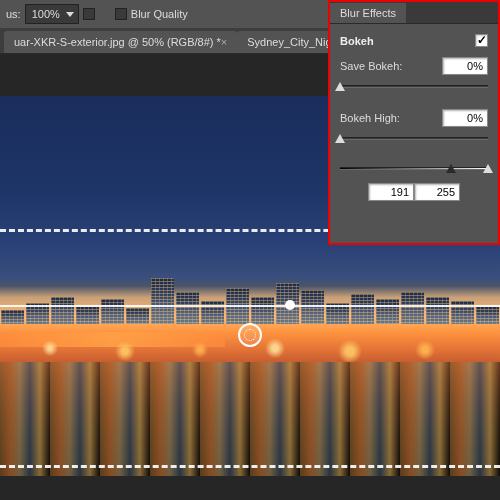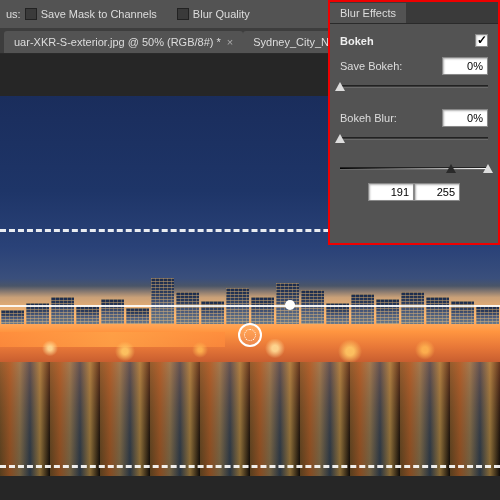--- a/index.html
+++ b/index.html
@@ -3,21 +3,21 @@
 <meta charset="utf-8">
 <style>
 *{margin:0;padding:0;box-sizing:border-box;font-family:Tahoma,Arial,sans-serif;font-size:11px}
 body{width:500px;height:500px;overflow:hidden;background:#535353;position:relative}
 .toolbar{height:28px;background:#535353;display:flex;align-items:center;padding:0 6px;gap:4px;color:#ddd}
 .tool-label{color:#ddd}
 .dropdown{background:#3a3a3a;border:1px solid #222;color:#ddd;padding:2px 18px 2px 6px;position:relative;height:20px;display:flex;align-items:center}
 .dropdown::after{content:"";position:absolute;right:4px;top:7px;border-left:4px solid transparent;border-right:4px solid transparent;border-top:5px solid #ddd}
 .chk{width:12px;height:12px;border:1px solid #222;background:#3a3a3a;display:inline-block;position:relative}
 .tabbar{height:26px;background:#3d3d3d;display:flex;align-items:flex-end;padding-left:4px;border-bottom:1px solid #2a2a2a}
-.tab{background:#535353;color:#ddd;padding:5px 10px;margin-right:0;display:flex;align-items:center;gap:6px;border-top-left-radius:3px;border-top-right-radius:3px}
+.tab{background:#535353;color:#ddd;padding:5px 10px;margin-right:0;display:flex;align-items:center;border-top-left-radius:3px;border-top-right-radius:3px}
 .tab .x{color:#aaa;cursor:pointer}
 .canvas-wrap{position:absolute;top:54px;left:0;right:0;bottom:0;background:#262626;overflow:hidden}
 .canvas{position:absolute;top:42px;left:0;right:0;height:380px;background:linear-gradient(to bottom,#1a2d5c 0%,#1e3568 25%,#2a4278 40%,#3a4f7c 48%,#4a5568 50%,#c9a078 53%,#ffb870 58%,#ff9540 62%,#e87838 66%,#c85e30 70%,#a04828 75%,#703520 82%,#4a2818 90%,#2a1810 100%)}
 .city{position:absolute;left:0;right:0;top:48%;height:12%;display:flex;align-items:flex-end}
 .bldg{background:linear-gradient(to bottom,#1a2a4a 0%,#2a3a5a 30%,#4a5a7a 60%,#6a7a8a 100%);flex:1;margin:0 1px;position:relative}
 .bldg::before{content:"";position:absolute;inset:0;background:repeating-linear-gradient(to bottom,rgba(255,200,120,0.6) 0px,rgba(255,200,120,0.6) 1px,transparent 1px,transparent 3px),repeating-linear-gradient(to right,rgba(255,200,120,0.4) 0px,rgba(255,200,120,0.4) 1px,transparent 1px,transparent 4px);opacity:0.7}
 .bridge{position:absolute;left:0;width:45%;top:62%;height:4%;background:linear-gradient(to right,rgba(255,140,60,0.8),rgba(255,160,70,0.9),rgba(255,140,60,0.7))}
 .lights{position:absolute;left:0;right:0;top:64%;height:8%;background:radial-gradient(circle at 10% 30%,rgba(255,220,150,0.9) 2px,transparent 8px),radial-gradient(circle at 25% 40%,rgba(255,200,100,0.9) 3px,transparent 10px),radial-gradient(circle at 40% 35%,rgba(255,180,80,0.9) 2px,transparent 8px),radial-gradient(circle at 55% 30%,rgba(255,220,150,0.9) 3px,transparent 10px),radial-gradient(circle at 70% 40%,rgba(255,200,100,0.9) 4px,transparent 12px),radial-gradient(circle at 85% 35%,rgba(255,180,80,0.9) 3px,transparent 10px)}
 .reflections{position:absolute;left:0;right:0;top:70%;bottom:0;background:repeating-linear-gradient(to right,rgba(255,180,80,0.3) 0%,rgba(255,140,60,0.5) 2%,rgba(255,220,150,0.4) 4%,rgba(100,150,200,0.3) 6%,rgba(255,200,100,0.5) 8%,transparent 10%),linear-gradient(to bottom,rgba(40,30,20,0.6),rgba(10,8,6,0.9))}
 .dashed{position:absolute;left:0;right:0;border-top:3px dashed #fff;opacity:0.9}
@@ -41,22 +41,24 @@
 .range-vals{display:flex;justify-content:center;margin-top:6px}
 .chkpanel{width:13px;height:13px;border:1px solid #888;background:#fff;position:relative;box-shadow:inset 1px 1px 2px rgba(0,0,0,0.2)}
 .chkpanel::after{content:"✓";position:absolute;top:-2px;left:1px;color:#000;font-size:12px;font-weight:bold}
 .section-title{font-weight:bold;color:#eee;margin-bottom:10px;display:flex;justify-content:space-between;align-items:center}
 </style>
 </head>
 <body>
 
 <div class="toolbar">
   <span class="tool-label">us:</span>
+  <div class="dropdown">
+    <span>100%</span>
+  </div>
   <span class="chk"></span>
-  <span>Save Mask to Channels</span>
   <span style="width:12px"></span>
   <span class="chk"></span>
   <span>Blur Quality</span>
 </div>
 
 <div class="tabbar">
   <div class="tab">
     <span>uar-XKR-S-exterior.jpg @ 50% (RGB/8#) *</span>
     <span class="x">×</span>
   </div>
@@ -114,21 +116,21 @@
         <span class="plabel">Save Bokeh:</span>
         <span class="valbox">0%</span>
       </div>
       <div class="slider">
         <div class="track"></div>
         <div class="thumb" style="left:0%"></div>
       </div>
     </div>
     <div class="prow">
       <div class="prow-head">
-        <span class="plabel">Bokeh Blur:</span>
+        <span class="plabel">Bokeh High:</span>
         <span class="valbox">0%</span>
       </div>
       <div class="slider">
         <div class="track"></div>
         <div class="thumb" style="left:0%"></div>
       </div>
     </div>
     <div class="prow">
       <div class="slider">
         <div class="track grad"></div>

